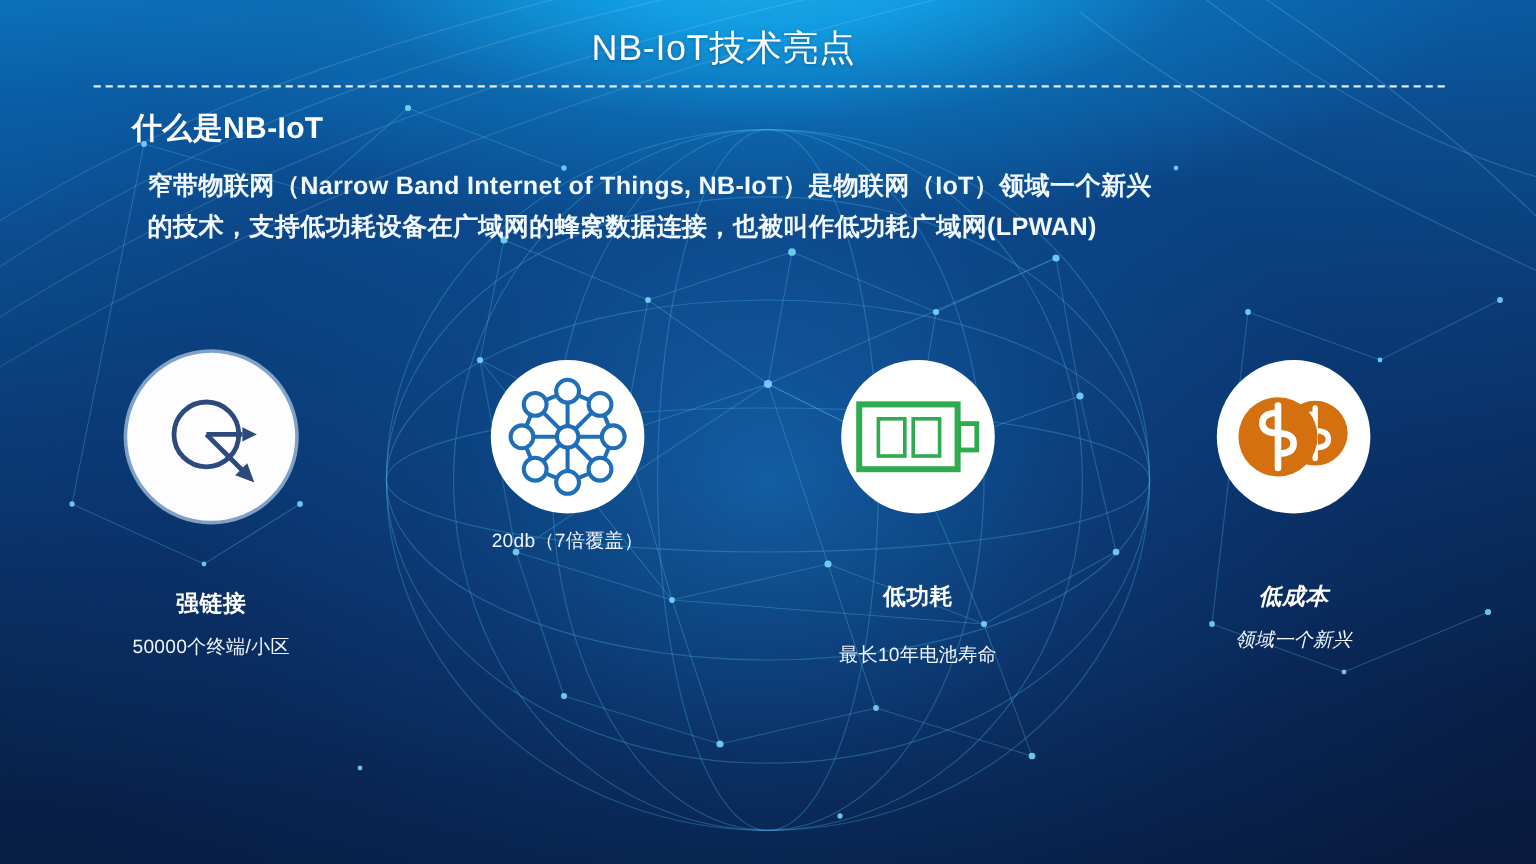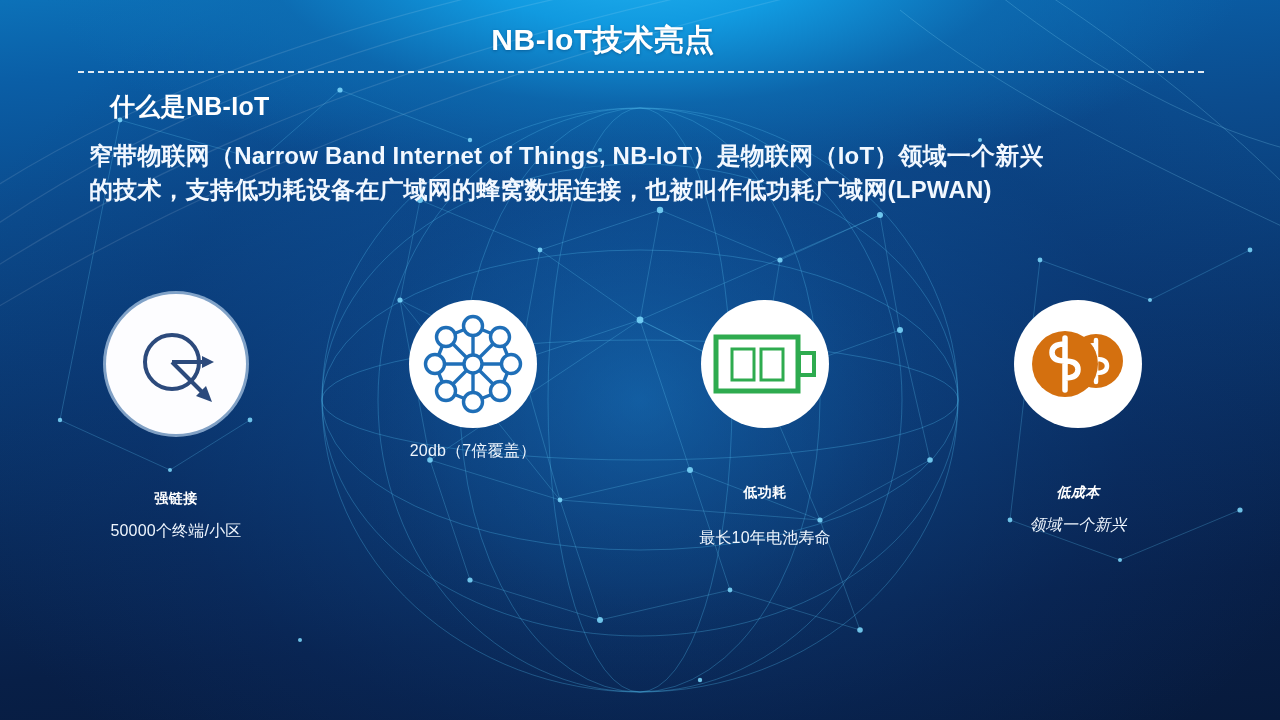--- a/index.html
+++ b/index.html
@@ -29,21 +29,21 @@
   }
 
   
   .title {
     position: absolute;
     top: 20px;
     left: 0;
     width: 1206px;
     text-align: center;
     font-size: 30px;
-    font-weight: bold;
+    font-weight: normal;
     color: #ffffff;
     letter-spacing: 0.5px;
     text-shadow: 0 1px 3px rgba(0,30,70,0.35);
   }
   .divider {
     position: absolute;
     top: 71px;
     left: 78px;
     width: 1126px;
     height: 0;
@@ -56,23 +56,23 @@
     top: 90px;
     left: 110px;
     font-size: 25px;
     font-weight: bold;
     color: #ffffff;
     letter-spacing: 0.3px;
   }
   .paragraph {
     position: absolute;
     top: 139px;
-    left: 89px;
+    left: 123px;
     width: 1090px;
-    font-size: 24px;
+    font-size: 21px;
     font-weight: bold;
     line-height: 34px;
     color: #f2f8ff;
     letter-spacing: 0.2px;
   }
   .paragraph .pline { display: block; white-space: nowrap; }
 
   
   .feature {
     position: absolute;
@@ -93,21 +93,21 @@
   }
   .feature.ringed .circle {
     width: 140px;
     height: 140px;
     margin-top: -6px;
     box-shadow: 0 0 0 3px rgba(168,196,225,0.75);
     background: #fdfdff;
   }
   .feature .label {
     margin-top: 56px;
-    font-size: 14px;
+    font-size: 19px;
     font-weight: bold;
     color: #ffffff;
     letter-spacing: 0.5px;
   }
   .feature .desc {
     margin-top: 13px;
     font-size: 16px;
     color: #eef5fd;
     letter-spacing: 0.2px;
     white-space: nowrap;

